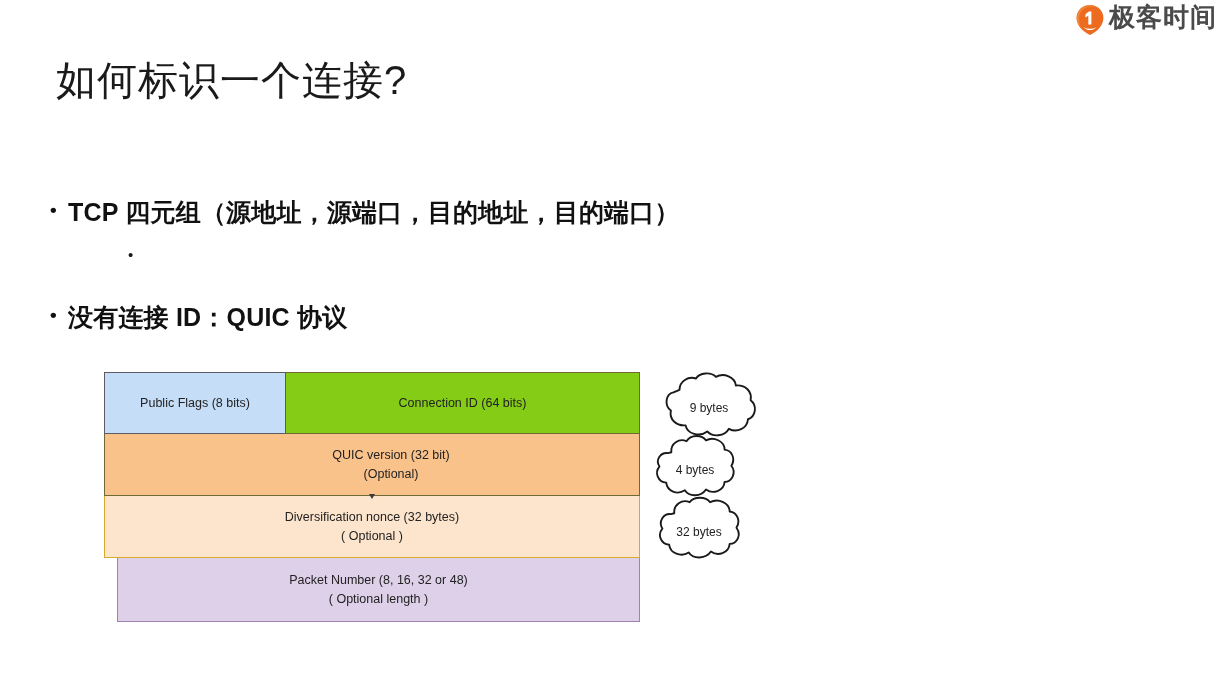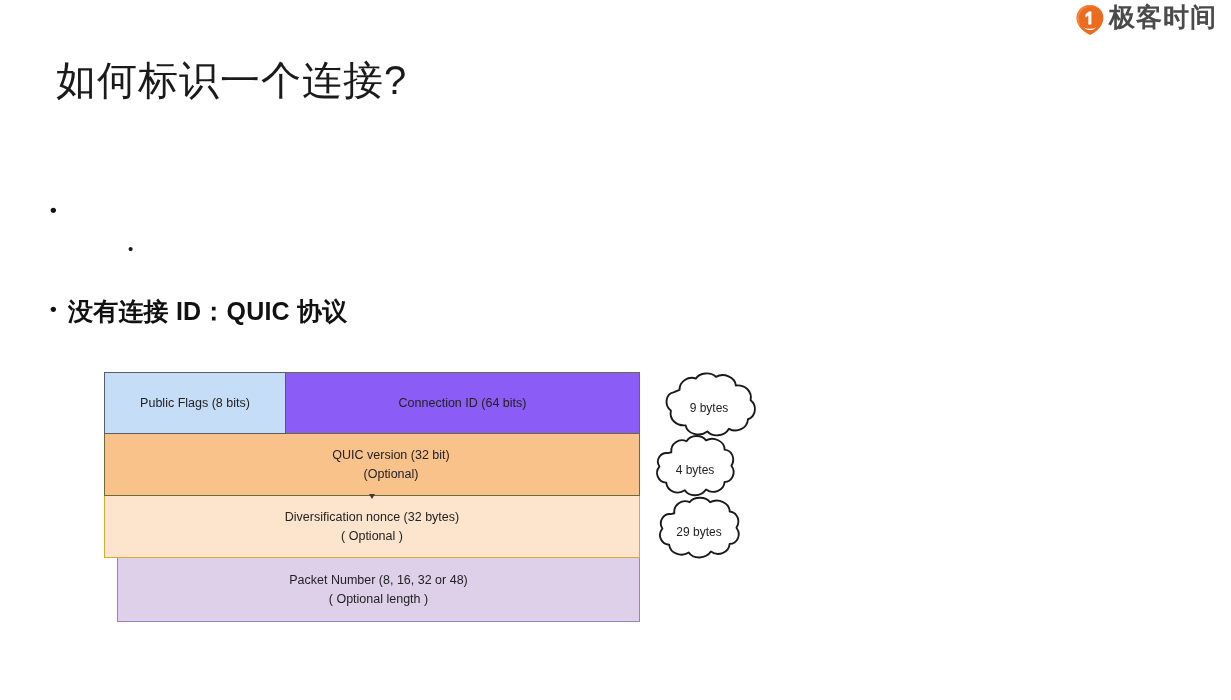--- a/index.html
+++ b/index.html
@@ -129,21 +129,21 @@
   }
   
   .row-header { height: 62px; }
   .cell-flags {
     width: 182px;
     background: #c5ddf7;
     border: 1px solid #5c5c66;
   }
   .cell-connid {
     width: 354px;
-    background: #8b5cf6;
+    background: #84cc16;
     border: 1px solid #6e6a33;
     border-left: none;
   }
   
   .row-version { height: 62px; }
   .cell-version {
     width: 536px;
     background: #f9c28b;
     border: 1px solid #6e6a33;
     border-top: none;
@@ -224,20 +224,21 @@
   </svg>
   <span class="brand-text">极客时间</span>
 </div>
 
 <h1 class="slide-title">如何标识一个连接?</h1>
 
 <div class="bullets">
 
   <div class="bullet-l1">
     <span class="dot">•</span>
+    <span>TCP 四元组（源地址，源端口，目的地址，目的端口）</span>
   </div>
 
   <div class="bullet-l2">
     <span class="dot">•</span>
   </div>
 
   <div class="bullet-gap"></div>
 
   <div class="bullet-l1">
     <span class="dot">•</span>
@@ -303,21 +304,21 @@
         <span>4 bytes</span>
         <span></span>
       </div>
     </div>
 
     <div class="cloud" id="cloud-2">
       <svg viewBox="0 0 108 86">
         <path d="M25 21 C24 11 34 4 43 8 C48 1 62 1 67 8 C77 3 90 9 90 19 C99 20 103 30 98 38 C104 46 99 57 90 57 C89 68 76 72 68 66 C62 75 47 75 42 67 C33 73 20 68 19 58 C9 57 5 46 11 39 C6 31 12 21 21 22 Z" fill="#ffffff" stroke="#1a1a1a" stroke-width="2.2" stroke-linejoin="round"></path>
       </svg>
       <div class="cloud-label">
-        <span>29 bytes</span>
+        <span>32 bytes</span>
         <span></span>
       </div>
     </div>
 
 
   </div>
 
 </div>
 
 </body></html>

